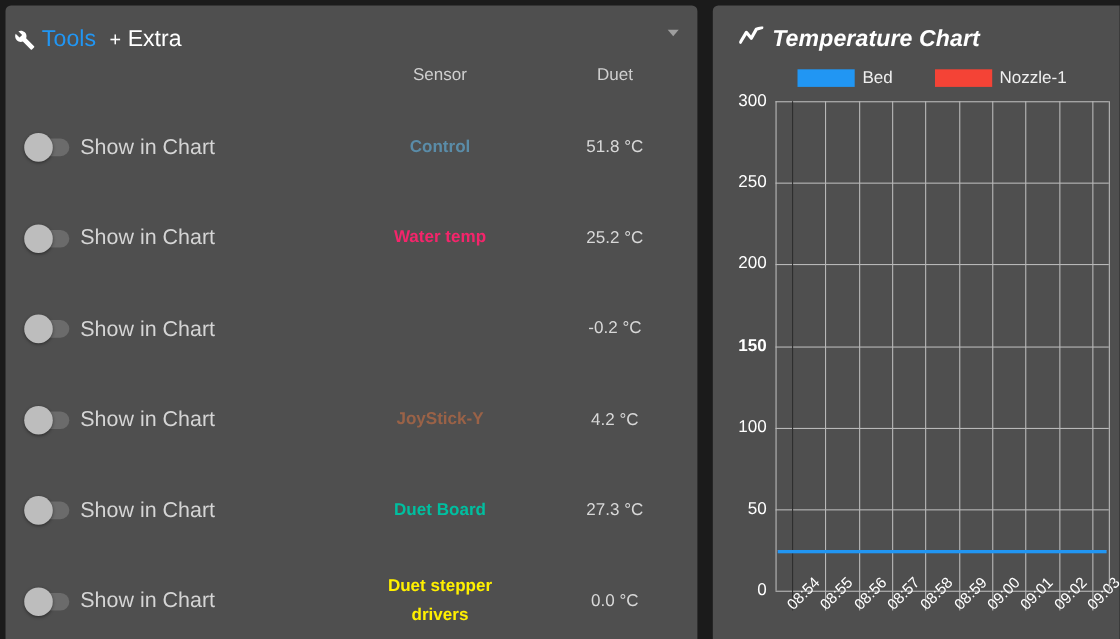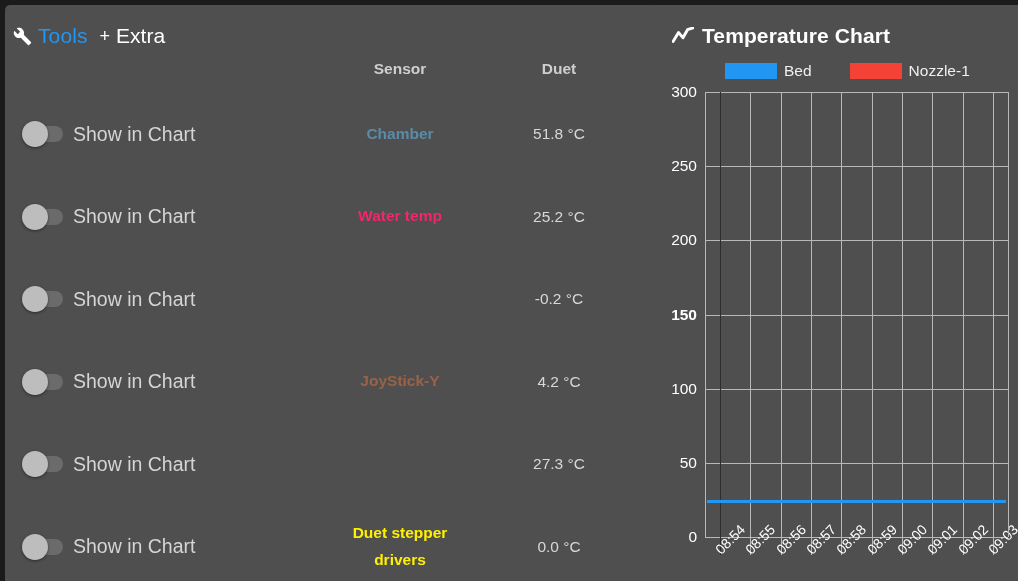--- a/index.html
+++ b/index.html
@@ -12,21 +12,21 @@
   .app {
     position: relative;
     width: 1018px; height: 581px;
     background: #1b1b1b;
   }
 
   
   .panel-tools {
     position: absolute;
     left: 5px; top: 5px;
-    width: 716px; height: 576px;
+    width: 629px; height: 576px;
     background: #4f4f4f;
     border-radius: 5px 5px 0 0;
     overflow: hidden;
   }
   .tools-header {
     position: relative;
     height: 55px;
   }
   .tools-title-left {
     position: absolute;
@@ -75,21 +75,21 @@
   
   .col-headers {
     position: relative;
     height: 33px;
   }
   .col-sensor, .col-value {
     position: absolute;
     top: 0;
     color: #cfcfcf;
     font-size: 15.5px;
-    font-weight: bold;
+    font-weight: normal;
     text-align: center;
   }
   .col-sensor { left: 330px; width: 130px; }
   .col-value  { left: 496px; width: 116px; }
 
   
   .rows { position: relative; }
   .sensor-row {
     position: relative;
     height: 82.5px;
@@ -147,22 +147,23 @@
     position: absolute;
     left: 648px; top: 5px;
     width: 370px; height: 576px;
     background: #4f4f4f;
     border-radius: 5px 0 0 0;
     overflow: hidden;
   }
   .chart-header {
     position: absolute;
     left: 24px; top: 19px;
-    display: flex; align-items: center;
+    display: flex; align-items: flex-start;
     gap: 8px;
+    font-style: italic;
   }
   .chartline-icon { width: 22px; height: 18px; display: block; }
   .chart-title {
     color: #ffffff;
     font-size: 21px;
     font-weight: bold;
     letter-spacing: 0.1px;
   }
   .legend {
     position: absolute;
@@ -252,21 +253,21 @@
       <div class="col-value">Duet</div>
     </div>
 
     <div class="rows" id="sensor-rows">
         <div class="sensor-row">
           <div class="toggle">
             <div class="toggle-track"></div>
             <div class="toggle-knob"></div>
           </div>
           <div class="show-label">Show in Chart</div>
-          <div class="sensor-name" style="color: rgb(90, 140, 168);">Chamber</div>
+          <div class="sensor-name" style="color: rgb(90, 140, 168);">Control</div>
           <div class="sensor-value">51.8 °C</div>
         </div>
         <div class="sensor-row">
           <div class="toggle">
             <div class="toggle-track"></div>
             <div class="toggle-knob"></div>
           </div>
           <div class="show-label">Show in Chart</div>
           <div class="sensor-name" style="color: rgb(244, 37, 107);">Water temp</div>
           <div class="sensor-value">25.2 °C</div>
@@ -287,20 +288,21 @@
           <div class="show-label">Show in Chart</div>
           <div class="sensor-name" style="color: rgb(154, 98, 71);">JoyStick-Y</div>
           <div class="sensor-value">4.2 °C</div>
         </div>
         <div class="sensor-row">
           <div class="toggle">
             <div class="toggle-track"></div>
             <div class="toggle-knob"></div>
           </div>
           <div class="show-label">Show in Chart</div>
+          <div class="sensor-name" style="color: rgb(0, 191, 160);">Duet Board</div>
           <div class="sensor-value">27.3 °C</div>
         </div>
         <div class="sensor-row">
           <div class="toggle">
             <div class="toggle-track"></div>
             <div class="toggle-knob"></div>
           </div>
           <div class="show-label">Show in Chart</div>
           <div class="sensor-name" style="color: rgb(255, 240, 0);">Duet stepper drivers</div>
           <div class="sensor-value">0.0 °C</div>

